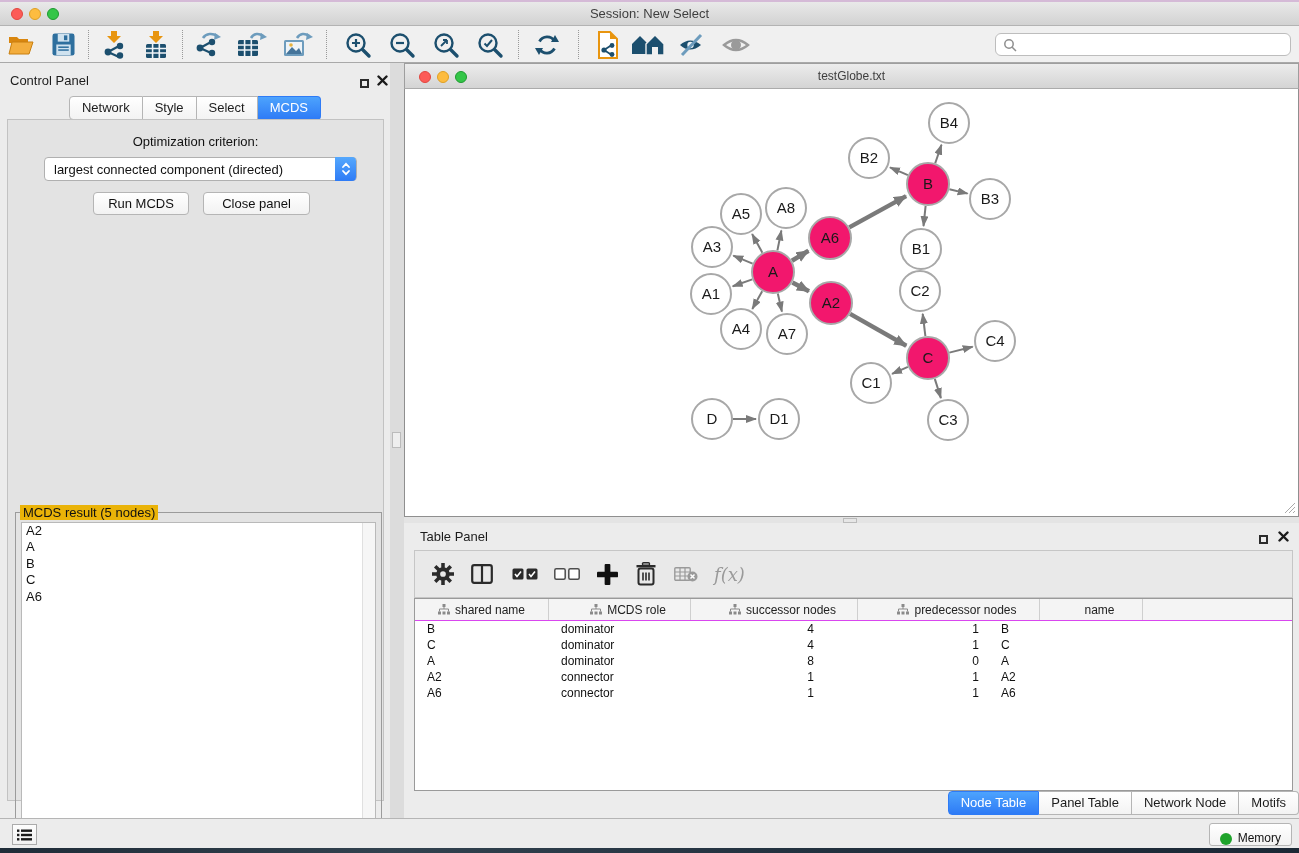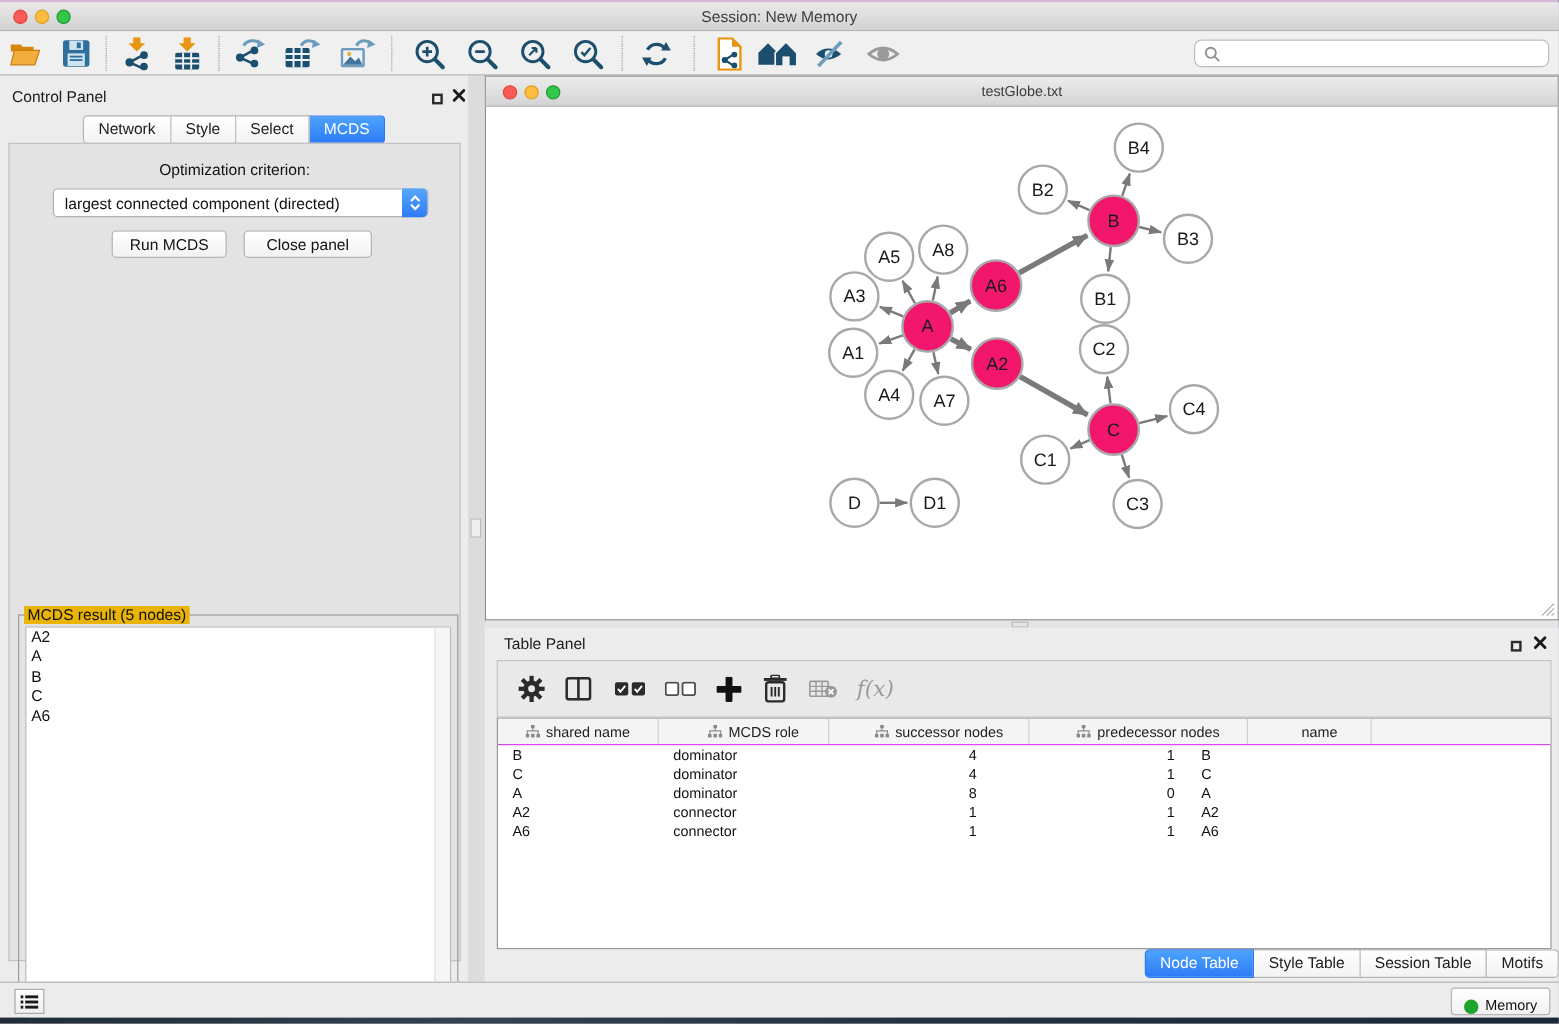--- a/index.html
+++ b/index.html
@@ -114,21 +114,21 @@
 </head>
 <body>
 
 <div class="screen">
 <div class="appwin">
 
   <div class="titlebar">
     <span class="tl red" style="left:11px;"></span>
     <span class="tl yellow" style="left:29px;"></span>
     <span class="tl green" style="left:47px;"></span>
-    <div class="title">Session: New Memory</div>
+    <div class="title">Session: New Select</div>
   </div>
 
   <div class="toolbar">
     <div class="tb-icon" style="left:6px;width:30px;">
       <svg width="26" height="22" viewBox="0 0 26 22">
         <path d="M1 3 h8 l2 2 h9 v4 H1 Z" fill="#d9860e"></path>
         <path d="M4 8 h21 l-4 12 H1 Z" fill="#f3ad3d" stroke="#c87f10" stroke-width="1"></path>
       </svg>
     </div>
     <div class="tb-icon" style="left:48px;width:30px;">
@@ -575,22 +575,22 @@
               <div class="dt-cell" style="width: 125px;">connector</div>
               <div class="dt-cell num" style="width: 150px;">1</div>
               <div class="dt-cell num" style="width: 165px;">1</div>
               <div class="dt-cell" style="width: 86px;">A6</div>
             </div>
           </div>
     </div>
 
     <div class="bt-tabs">
           <div class="bt-tab active">Node Table</div>
-          <div class="bt-tab">Style Table</div>
-          <div class="bt-tab">Session Table</div>
+          <div class="bt-tab">Panel Table</div>
+          <div class="bt-tab">Network Node</div>
           <div class="bt-tab">Motifs</div>
         </div>
   </div>
 
   <div class="statusbar">
     <div class="list-btn">
       <svg width="15" height="12" viewBox="0 0 15 12">
         <g fill="#1b1b1b">
           <rect x="0" y="0.5" width="2.4" height="2.4"></rect>
               <rect x="4" y="0.5" width="11" height="2.4"></rect>

